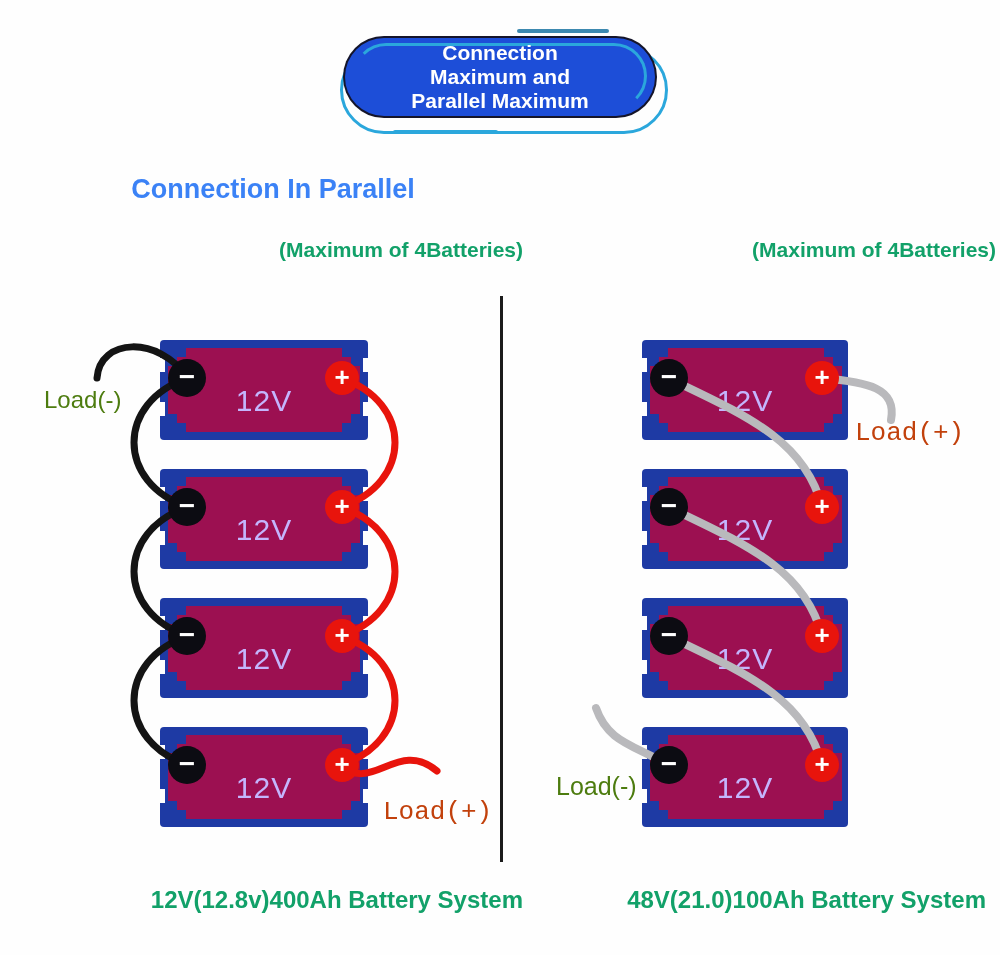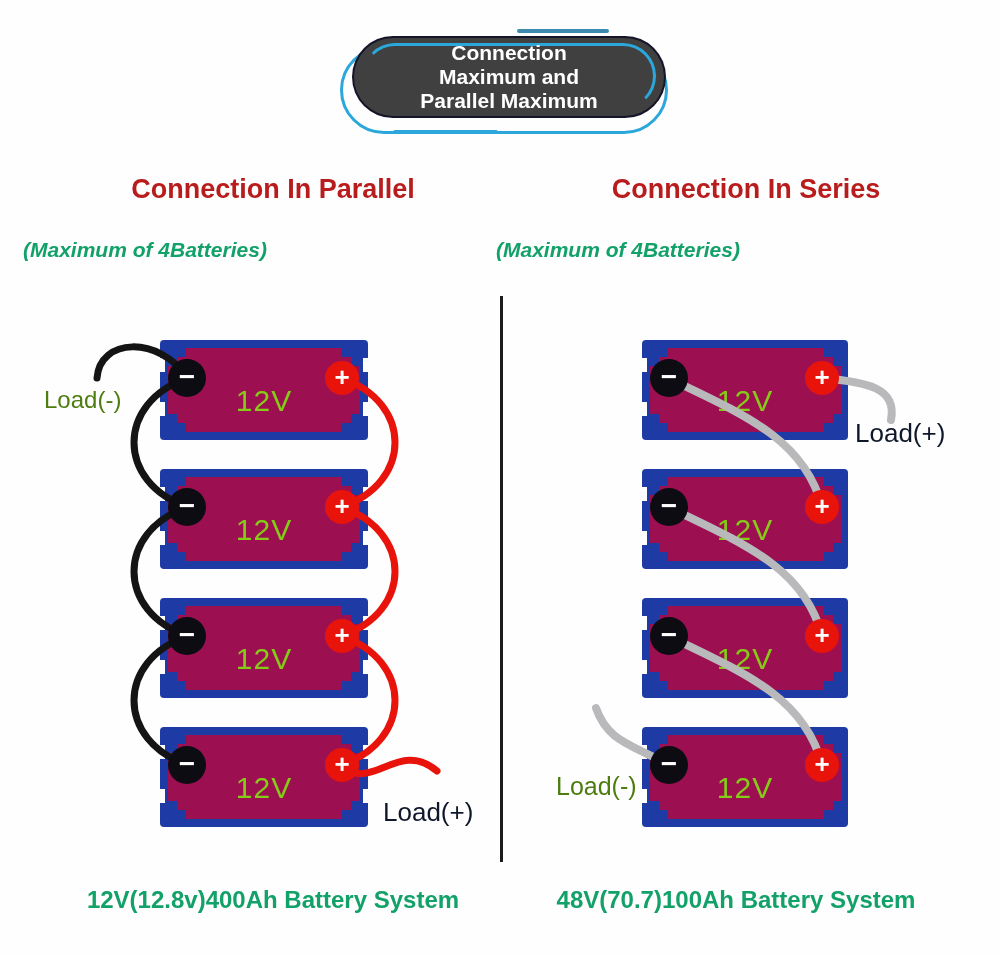--- a/index.html
+++ b/index.html
@@ -7,63 +7,63 @@
     position:relative;width:1000px;height:955px;background:#fefefe;overflow:hidden;
     font-family:"Liberation Sans", sans-serif;
   }
   
   .badge-wrap{position:absolute;left:338px;top:26px;width:330px;height:118px;}
   .badge-ring{position:absolute;left:2px;top:20px;width:322px;height:82px;
     border:3px solid #2ba7dc;border-radius:46px;}
   .badge-dash{position:absolute;height:4px;border-radius:2px;}
   .dash-top{left:179px;top:3px;width:92px;background:#3d89b0;}
   .dash-bottom{left:55px;top:104px;width:105px;background:#2ba7dc;}
-  .badge-pill{position:absolute;left:16px;top:12px;width:310px;height:78px;
-    background:#404040;border-radius:39px;box-shadow:0 0 0 2px #15152a;}
+  .badge-pill{position:absolute;left:7px;top:12px;width:310px;height:78px;
+    background:#1d4ed8;border-radius:39px;box-shadow:0 0 0 2px #15152a;}
   .badge-inner{position:absolute;left:8px;right:8px;top:5px;height:60px;
     border:3px solid transparent;border-top-color:#2ba7dc;border-right-color:#2ba7dc;
     border-radius:34px;}
   .badge-text{position:absolute;inset:0;display:flex;flex-direction:column;
     align-items:center;justify-content:center;color:#ffffff;font-weight:bold;
     font-size:21px;line-height:1.14;text-align:center;}
   
   .col-title{position:absolute;top:174px;width:500px;text-align:center;
-    color:#b91c1c;font-size:27px;font-weight:bold;}
+    color:#3b82f6;font-size:27px;font-weight:bold;}
   .col-title.left{left:23px;}  .col-title.right{left:496px;}
-  .col-sub{position:absolute;top:238px;width:500px;text-align:left;
-    color:#12a169;font-size:21px;font-weight:bold;font-style:italic;}
+  .col-sub{position:absolute;top:238px;width:500px;text-align:right;
+    color:#12a169;font-size:21px;font-weight:bold;}
   .col-sub.left{left:23px;}  .col-sub.right{left:496px;}
-  .caption{position:absolute;top:886px;width:500px;text-align:center;
+  .caption{position:absolute;top:886px;width:500px;text-align:right;
     color:#12a169;font-size:24px;font-weight:bold;}
   .caption.left{left:23px;}  .caption.right{left:486px;}
   
   .divider{position:absolute;left:500px;top:296px;width:3px;height:566px;background:#1b1b1b;}
   
   .battery{position:absolute;width:208px;height:100px;background:#1e3aa4;border-radius:4px;}
   .battery-body{position:absolute;left:8px;top:8px;width:192px;height:84px;background:#9c1051;
     clip-path:polygon(0 18px,9px 18px,9px 9px,18px 9px,18px 0,
       174px 0,174px 9px,183px 9px,183px 18px,192px 18px,
       192px 66px,183px 66px,183px 75px,174px 75px,174px 84px,
       18px 84px,18px 75px,9px 75px,9px 66px,0 66px);}
   .notch{position:absolute;width:6px;height:14px;background:#fefefe;}
   .notch.l1{left:-1px;top:18px;} .notch.l2{left:-1px;top:62px;}
   .notch.r1{right:-1px;top:18px;} .notch.r2{right:-1px;top:62px;}
   .battery-label{position:absolute;left:0;right:0;top:44px;text-align:center;
-    color:#84cc16;font-size:30px;letter-spacing:1px;}
+    color:#c4b5fd;font-size:30px;letter-spacing:1px;}
   .terminal{position:absolute;border-radius:50%;display:flex;align-items:center;
     justify-content:center;color:#ffffff;font-weight:bold;z-index:10;}
   .terminal.neg{width:38px;height:38px;background:#0c0c12;left:8px;top:19px;font-size:28px;}
   .terminal.neg span{margin-top:-3px;}
   .terminal.pos{width:34px;height:34px;background:#e8140c;right:9px;top:21px;font-size:26px;}
   .terminal.pos span{margin-top:-2px;}
   
   .wires{position:absolute;left:0;top:0;z-index:5;pointer-events:none;}
   
   .load-label{position:absolute;font-size:24px;color:#4d7c0f;}
-  .load-label.pos{color:#0f172a;font-size:26px;}
+  .load-label.pos{color:#c2410c;font-size:26px;font-family:Liberation Mono, monospace;}
   #load-neg-left{left:44px;top:386px;}
   #load-pos-left{left:383px;top:797px;}
   #load-pos-right{left:855px;top:418px;}
   #load-neg-right{left:556px;top:772px;font-size:25px;}
 </style>
 </head>
 <body>
 
 <div class="canvas">
 
@@ -75,21 +75,20 @@
       <div class="badge-inner"></div>
       <div class="badge-text">
         <div>Connection</div>
         <div>Maximum and</div>
         <div>Parallel Maximum</div>
       </div>
     </div>
   </div>
 
   <div class="col-title left">Connection In Parallel</div>
-  <div class="col-title right">Connection In Series</div>
   <div class="col-sub left">(Maximum of 4Batteries)</div>
   <div class="col-sub right">(Maximum of 4Batteries)</div>
 
   <div class="divider"></div>
 
   <div class="battery" style="left:160px;top:340px;">
     <div class="battery-body"></div>
     <div class="notch l1"></div>
       <div class="notch l2"></div>
     <div class="notch r1"></div>
@@ -212,15 +211,15 @@
     <path d="M668,636 C745,673 805,698 822,765" fill="none" stroke-width="8" stroke-linecap="round" stroke="#b9b9bc"></path>
     <path d="M668,765 C635,745 608,743 596,708" fill="none" stroke-width="8" stroke-linecap="round" stroke="#b9b9bc"></path>
   </svg>
 
   <div id="load-neg-left" class="load-label">Load(-)</div>
   <div id="load-pos-left" class="load-label pos">Load(+)</div>
   <div id="load-pos-right" class="load-label pos">Load(+)</div>
   <div id="load-neg-right" class="load-label">Load(-)</div>
 
   <div class="caption left">12V(12.8v)400Ah Battery System</div>
-  <div class="caption right">48V(70.7)100Ah Battery System</div>
+  <div class="caption right">48V(21.0)100Ah Battery System</div>
 
 </div>
 
 </body></html>

